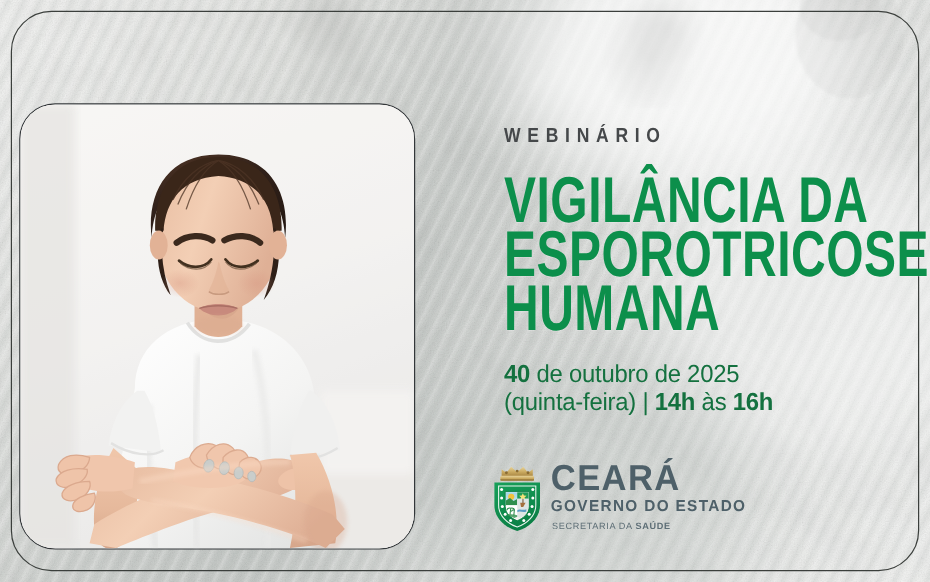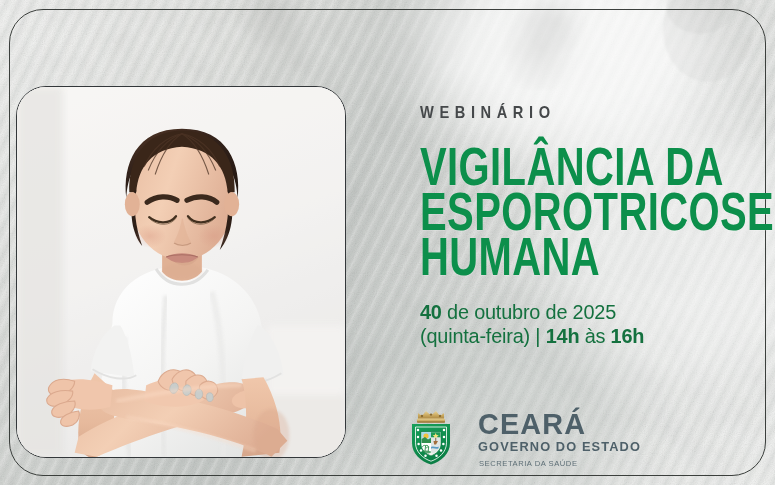--- a/index.html
+++ b/index.html
@@ -110,22 +110,22 @@
     white-space:nowrap;
     transform:scaleX(0.97);
     transform-origin:left top;
   }
   .date-block b { font-weight:700; }
   .date-block span.reg { font-weight:400; }
 
   
   .logo {
     position:absolute;
-    left:405px; top:402px;
-    display:flex; align-items:center; gap:21px;
+    left:405px; top:377px;
+    display:flex; align-items:flex-end; gap:2px;
   }
   .shield-wrap { width:52px; height:60px; position:relative; flex:0 0 auto; }
   .logo-text { padding-top:7px; }
   .logo-ceara {
     font-weight:700;
     font-size:30px;
     line-height:29px;
     letter-spacing:1.2px;
     color:#4e6069;
     transform:scaleX(0.96);
@@ -143,21 +143,21 @@
   }
   .logo-sec {
     font-weight:400;
     font-size:7.6px;
     line-height:11px;
     letter-spacing:0.55px;
     color:#5d6e76;
     margin-top:4px;
     margin-left:1px;
   }
-  .logo-sec b { font-weight:400; }
+  .logo-sec b { font-weight:700; }
 </style>
 </head>
 <body>
 
 <div id="banner">
 
   <div class="streaks"></div>
 
   <svg class="grain" width="775" height="485">
     <defs>

